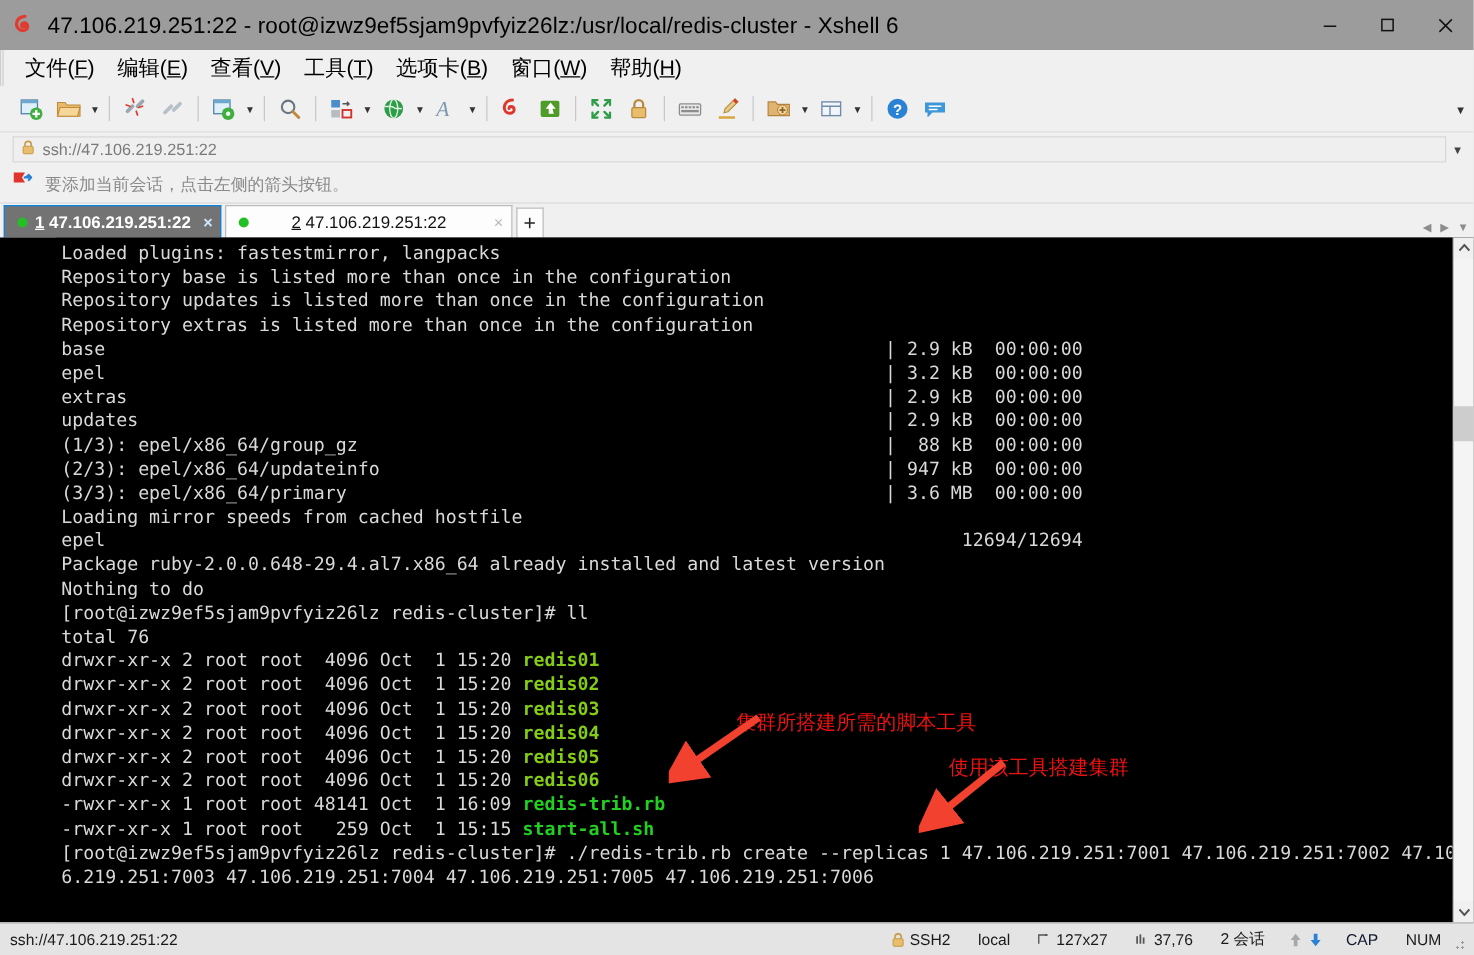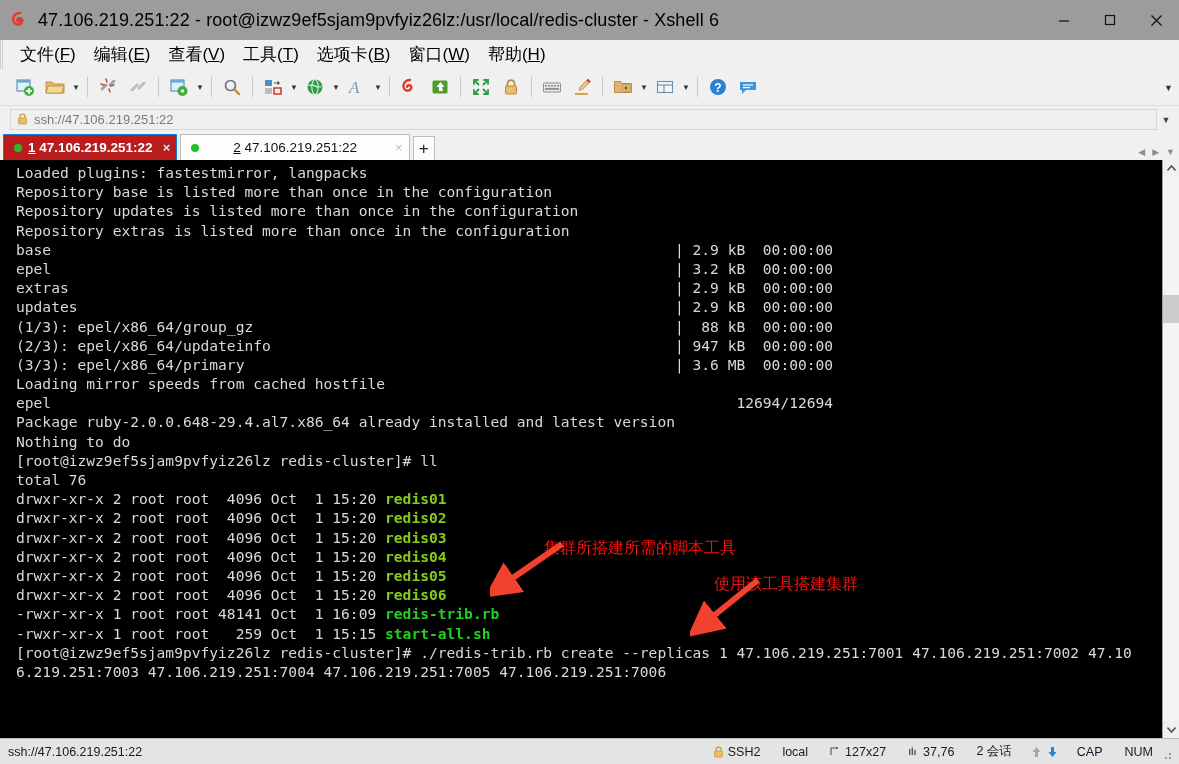--- a/index.html
+++ b/index.html
@@ -136,21 +136,21 @@
     height: 26px;
     display: flex; align-items: center;
     padding: 0 6px 0 10px;
     font-size: 13.5px;
     border: 1px solid #bcbcbc;
     border-bottom: none;
     margin-right: 3px;
     white-space: nowrap;
   }
   .tab.active {
-    background: #b91c1c; color: #fff; font-weight: bold;
+    background: #737373; color: #fff; font-weight: bold;
     border-color: #0a84e0;
   }
   .tab.inactive { background: #fdfdfd; color: #111; gap: 28px; }
   .tab .dot {
     width: 8px; height: 8px; border-radius: 50%;
     background: #22c024; margin-right: 6px;
     flex: 0 0 auto;
   }
   .tab .tab-num { text-decoration: underline; }
   .tab .tab-close {
@@ -177,24 +177,25 @@
     position: relative;
     overflow: hidden;
   }
   .term {
     flex: 1;
     background: #000;
     font-family: "DejaVu Sans Mono", "Liberation Mono", monospace;
     font-size: 14.6px;
     line-height: 19.2px;
     color: #d6d6d6;
-    padding: 3px 0 0 16px;
+    padding: 3px 0 0 4px;
     position: relative;
     overflow: hidden;
     white-space: pre;
+    margin-left: 45px;
   }
   .term .ln { height: 19.2px; display: block; }
   .c-white { color: #d9d9d9; }
   .c-blue  { color: #84cc16; font-weight: bold; }
   .c-green { color: #21d021; font-weight: bold; }
 
   
   .scroll {
     width: 17px;
     background: #f0f0f0;
@@ -471,20 +472,29 @@
         <svg width="11" height="12" viewBox="0 0 11 12">
           <path d="M3 5V3.6a2.5 2.5 0 015 0V5" fill="none" stroke="#c79a45" stroke-width="1.3"></path>
           <rect x="1.5" y="5" width="8" height="6" rx="0.8" fill="#e8bd6c" stroke="#c79a45" stroke-width="0.8"></rect>
         </svg>
       </span>
       <span class="addr-text">ssh://47.106.219.251:22</span>
     </div>
     <div class="addr-caret">▼</div>
   </div>
 
+  <div class="hintbar">
+    <span>
+      <svg width="18" height="16" viewBox="0 0 18 16">
+        <path d="M1 1h9l-2.4 4L10 9H1z" fill="#e0352a"></path>
+        <path d="M9 5h6l-2.5-2.6M15 5l-2.5 2.6" fill="#2a82d4" stroke="#2a82d4" stroke-width="1.6" stroke-linejoin="round"></path>
+      </svg>
+    </span>
+    <span class="hint-text">要添加当前会话，点击左侧的箭头按钮。</span>
+  </div>
 
   <div class="tabstrip" id="tabstrip">
     <div class="tab active">
         <span class="dot"></span>
         <span><span class="tab-num">1</span> 47.106.219.251:22</span>
         <span class="tab-close">×</span>
       </div>
       <div class="tab inactive">
         <span class="dot"></span>
         <span><span class="tab-num">2</span> 47.106.219.251:22</span>

